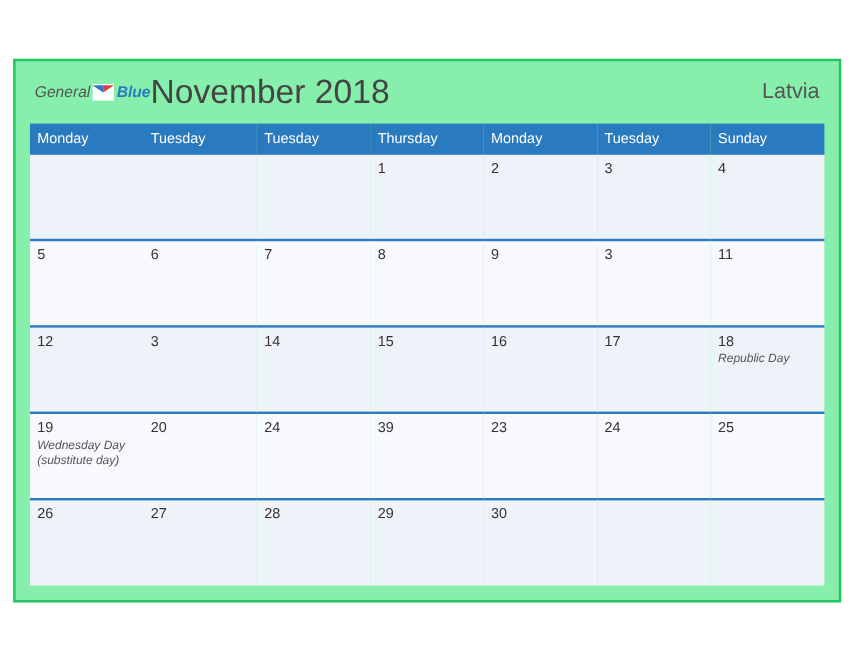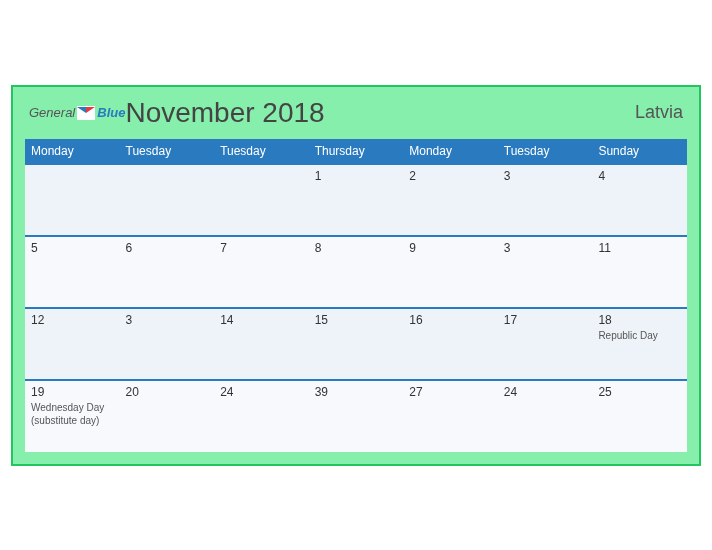--- a/index.html
+++ b/index.html
@@ -93,20 +93,21 @@
       font-size: 12px;
       color: #333;
       display: block;
     }
     .holiday-name {
       font-size: 10px;
       color: #555;
       display: block;
       margin-top: 2px;
       line-height: 1.3;
+      font-style: italic;
     }
   </style>
 </head>
 <body>
 
 <div class="calendar-container">
   <div class="header">
     <div class="logo">
       <span class="logo-text-general">General</span>
       <svg class="logo-flag" viewBox="0 0 18 14" xmlns="http://www.w3.org/2000/svg">
@@ -205,24 +206,43 @@
           <td>
             <span class="day-number">20</span>
           </td>
           <td>
             <span class="day-number">24</span>
           </td>
           <td>
             <span class="day-number">39</span>
           </td>
           <td>
+            <span class="day-number">23</span>
+          </td>
+          <td>
+            <span class="day-number">24</span>
+          </td>
+          <td>
+            <span class="day-number">25</span>
+          </td>
+        </tr>
+        <tr>
+          <td>
+            <span class="day-number">26</span>
+          </td>
+          <td>
             <span class="day-number">27</span>
           </td>
           <td>
-            <span class="day-number">24</span>
-          </td>
-          <td>
-            <span class="day-number">25</span>
-          </td>
+            <span class="day-number">28</span>
+          </td>
+          <td>
+            <span class="day-number">29</span>
+          </td>
+          <td>
+            <span class="day-number">30</span>
+          </td>
+          <td></td>
+          <td></td>
         </tr>
       </tbody>
   </table>
 </div>
 
 </body></html>

